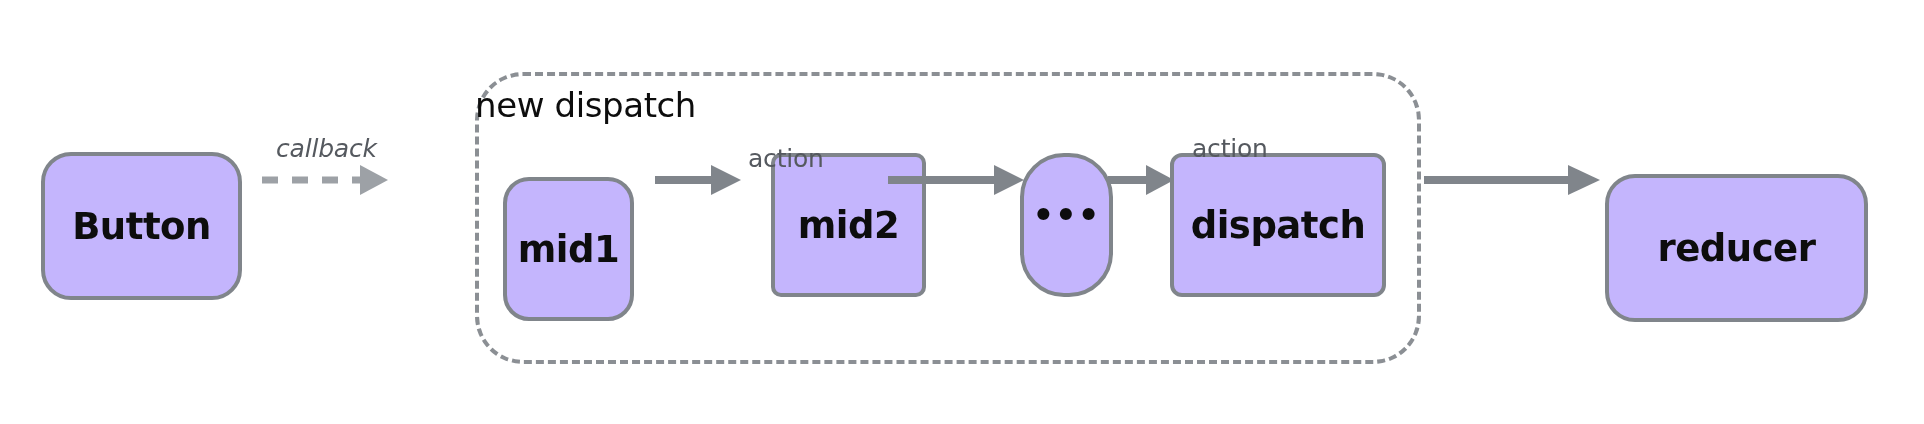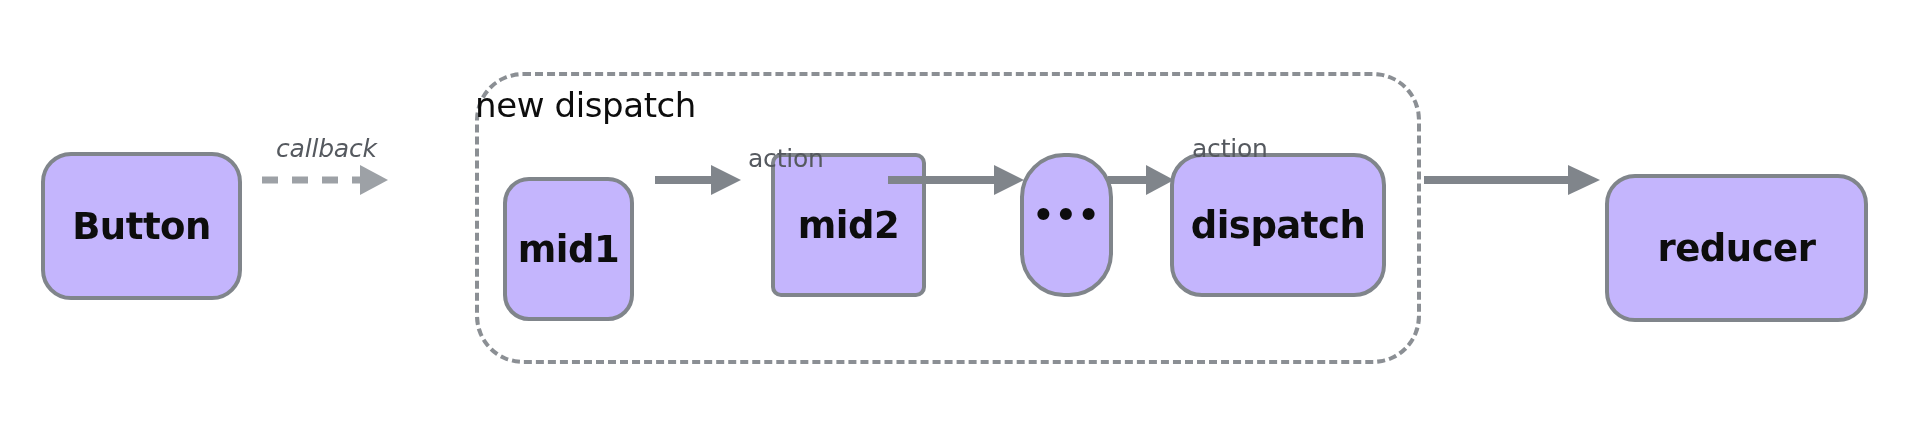--- a/index.html
+++ b/index.html
@@ -69,21 +69,21 @@
     font-size: 34px;
     letter-spacing: 1px;
     position: relative;
     top: -10px;
   }
   #node-dispatch {
     left: 1170px;
     top: 153px;
     width: 216px;
     height: 144px;
-    border-radius: 32px;
+    border-radius: 12px;
   }
   #node-reducer {
     left: 1605px;
     top: 152px;
     width: 263px;
     height: 148px;
     border-radius: 30px;
     margin-top: 22px;
   }
 

